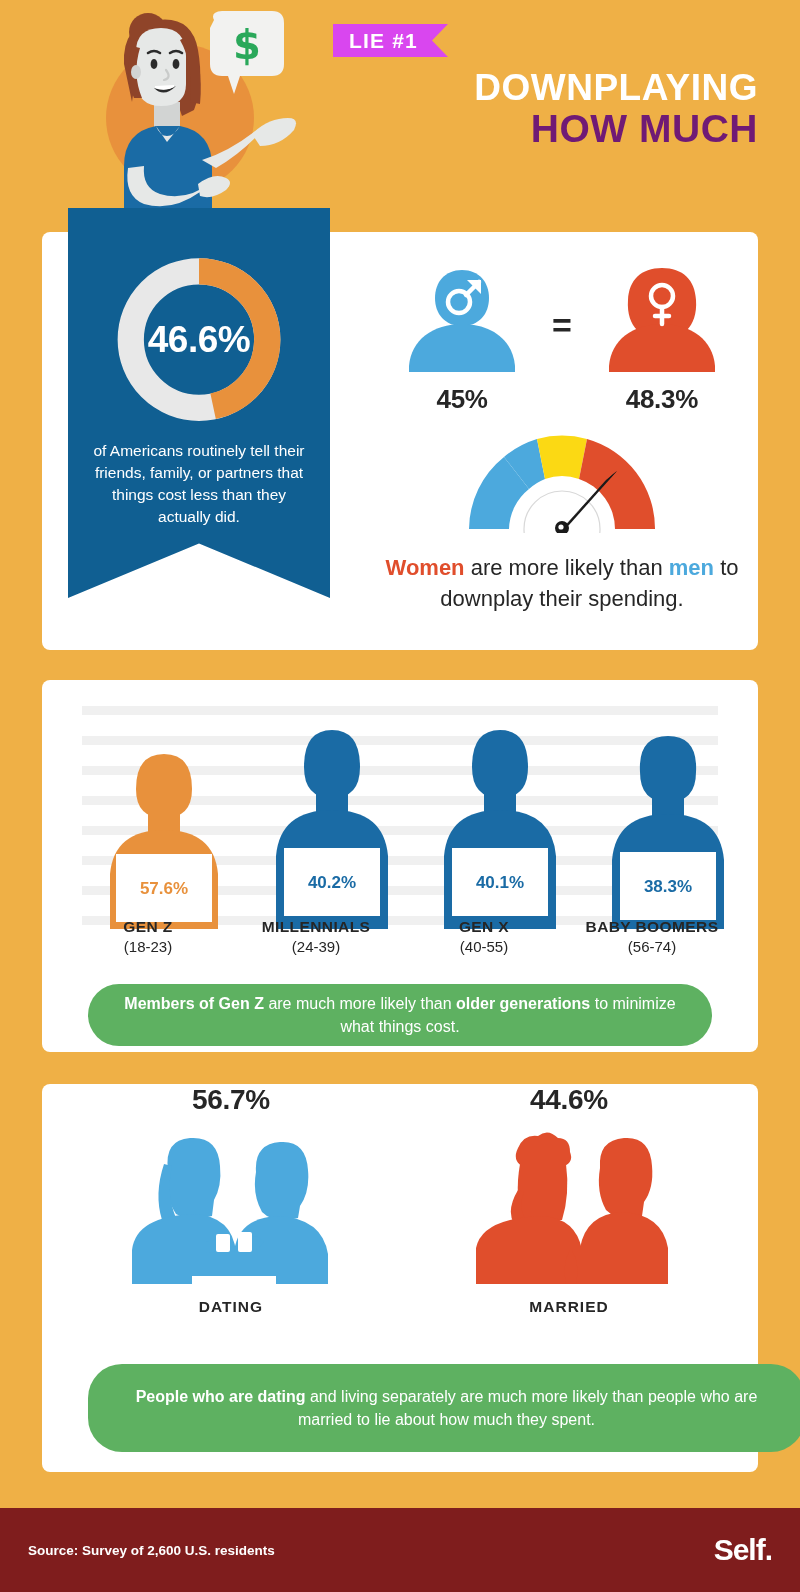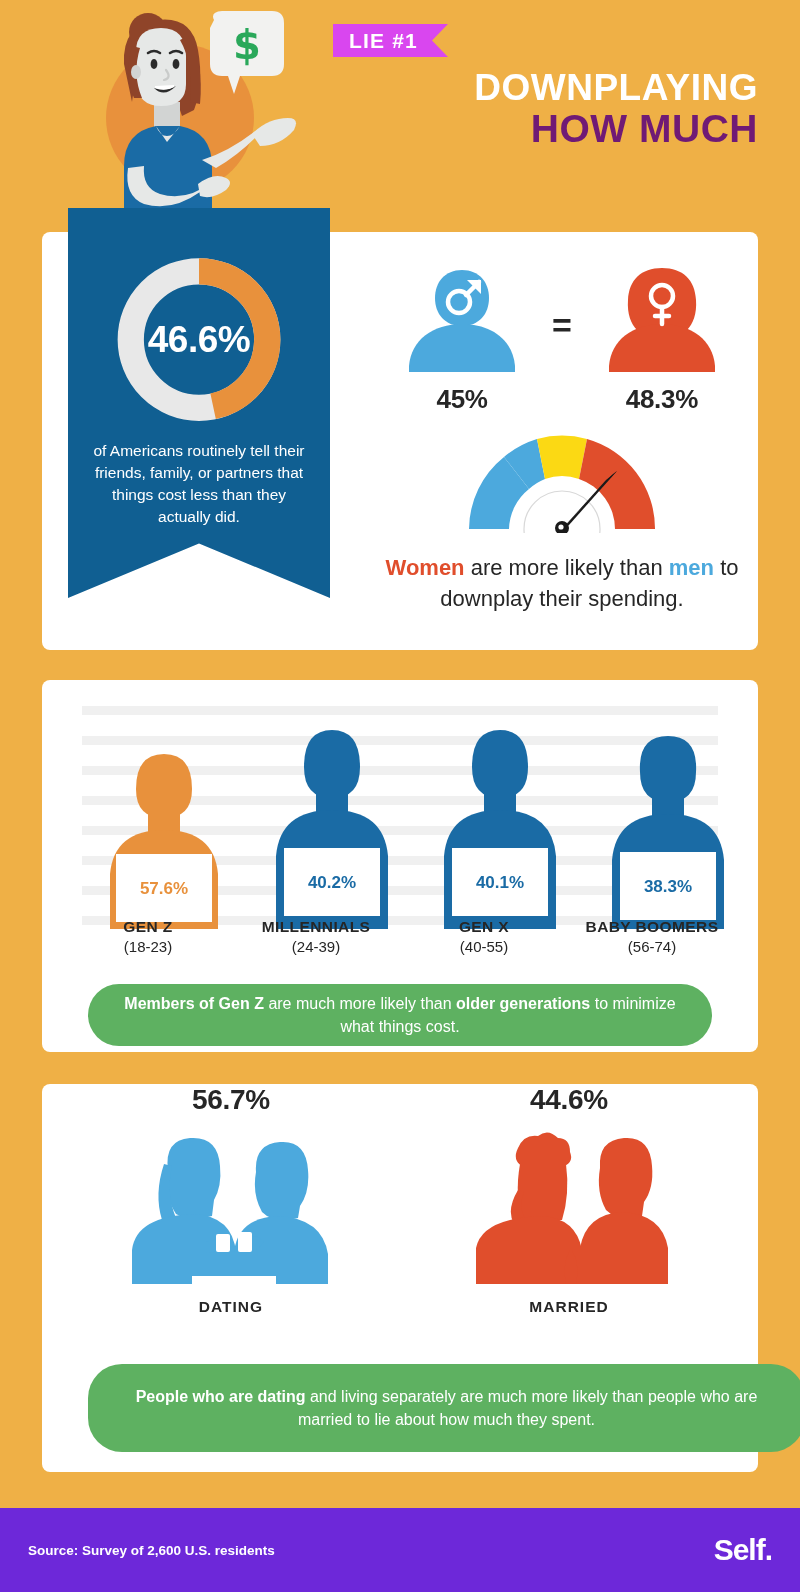--- a/index.html
+++ b/index.html
@@ -222,21 +222,21 @@
     letter-spacing: 1px;
     margin-top: 6px;
   }
   .rel-fig { height: 168px; display:flex; align-items:flex-end; justify-content:center; margin-top: 8px; }
 
   
   .footer {
     position: absolute;
     left: 0; bottom: 0;
     width: 800px; height: 84px;
-    background: #6d28d9;
+    background: #7f1d1d;
     display: flex;
     align-items: center;
     justify-content: space-between;
     padding: 0 28px;
   }
   .source-text {
     color: #ffffff;
     font-size: 13.5px;
     font-weight: bold;
   }

